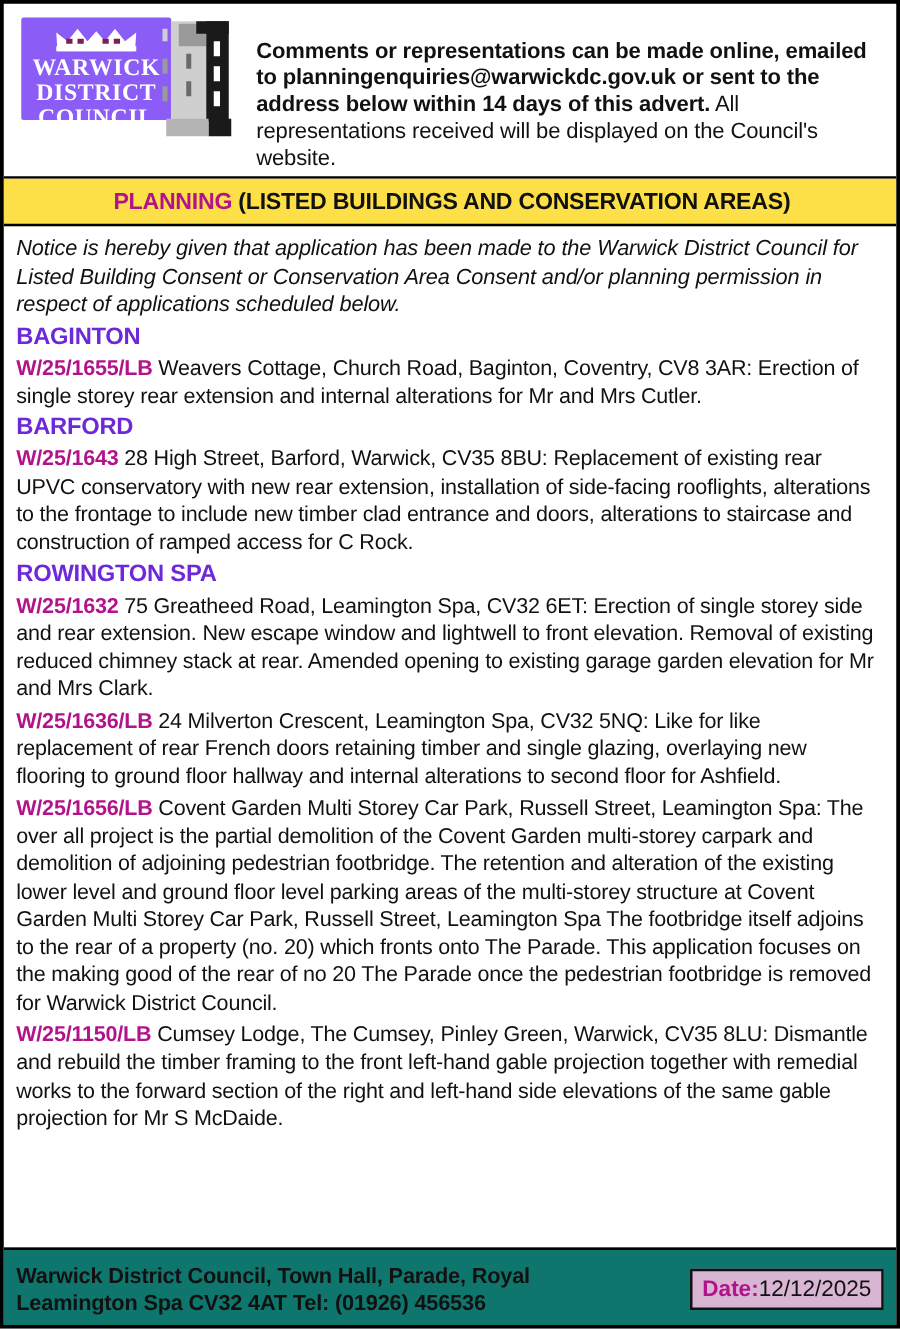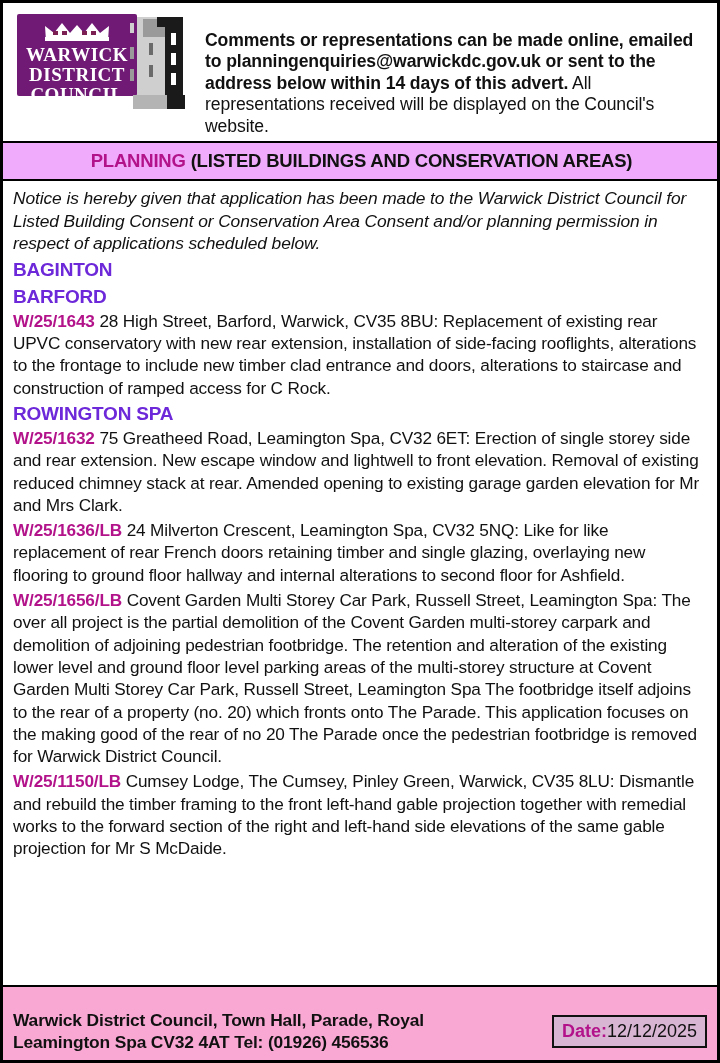--- a/index.html
+++ b/index.html
@@ -39,21 +39,21 @@
     height: 106px;
     flex: 0 0 auto;
   }
 
   .logo-plaque {
     position: absolute;
     left: 6px;
     top: 5px;
     width: 120px;
     height: 82px;
-    background: #701a75;
+    background: #8b5cf6;
     border-radius: 2px;
     color: #ffffff;
     text-align: center;
   }
 
   .crown {
     margin: 7px auto 2px auto;
     width: 66px;
     height: 22px;
     display: block;
@@ -83,21 +83,21 @@
     line-height: 21.4px;
     color: #111111;
     letter-spacing: -0.1px;
     margin-top: 17px;
   }
   .header-text b { font-weight: bold; }
   .header-text .reg { font-weight: normal; }
 
   
   .act-banner {
-    background: #f0abfc;
+    background: #fde047;
     text-align: center;
     padding: 7px 6px 7px 9px;
     border-bottom: 2px solid #000000;
     flex: 0 0 auto;
   }
   .act-line {
     font-weight: bold;
     font-size: 18.5px;
     line-height: 22px;
     color: #111111;
@@ -143,27 +143,27 @@
     text-align: left;
   }
 
   .ref {
     color: #b3138a;
     font-weight: bold;
   }
 
   
   .footer {
-    background: #f9a8d4;
+    background: #0f766e;
     border-top: 2px solid #000000;
     flex: 0 0 auto;
     display: flex;
     align-items: center;
     justify-content: space-between;
-    padding: 22px 10px 7px 10px;
+    padding: 9px 10px 7px 10px;
     min-height: 58px;
     box-sizing: border-box;
   }
 
   .footer-address {
     font-weight: bold;
     font-size: 17.4px;
     line-height: 22px;
     color: #111111;
     letter-spacing: -0.15px;
@@ -241,20 +241,21 @@
   </div>
 
   <div class="act-banner">
     <div class="act-line"><span class="act-planning">PLANNING</span><span> (LISTED BUILDINGS AND CONSERVATION AREAS)</span></div>
   </div>
 
   <div class="body-area">
     <div class="notice">Notice is hereby given that application has been made to the Warwick District Council for Listed Building Consent or Conservation Area Consent and/or planning permission in respect of applications scheduled below.</div>
 
     <div class="town">BAGINTON</div>
+    <div class="application"><span class="ref">W/25/1655/LB</span><span> Weavers Cottage, Church Road, Baginton, Coventry, CV8 3AR: Erection of single storey rear extension and internal alterations for Mr and Mrs Cutler.</span></div>
 
     <div class="town">BARFORD</div>
     <div class="application"><span class="ref">W/25/1643</span><span> 28 High Street, Barford, Warwick, CV35 8BU: Replacement of existing rear UPVC conservatory with new rear extension, installation of side-facing rooflights, alterations to the frontage to include new timber clad entrance and doors, alterations to staircase and construction of ramped access for C Rock.</span></div>
 
     <div class="town">ROWINGTON SPA</div>
     <div class="application"><span class="ref">W/25/1632</span><span> 75 Greatheed Road, Leamington Spa, CV32 6ET: Erection of single storey side and rear extension. New escape window and lightwell to front elevation. Removal of existing reduced chimney stack at rear. Amended opening to existing garage garden elevation for Mr and Mrs Clark.</span></div>
     <div class="application"><span class="ref">W/25/1636/LB</span><span> 24 Milverton Crescent, Leamington Spa, CV32 5NQ: Like for like replacement of rear French doors retaining timber and single glazing, overlaying new flooring to ground floor hallway and internal alterations to second floor for Ashfield.</span></div>
     <div class="application"><span class="ref">W/25/1656/LB</span><span> Covent Garden Multi Storey Car Park, Russell Street, Leamington Spa: The over all project is the partial demolition of the Covent Garden multi-storey carpark and demolition of adjoining pedestrian footbridge. The retention and alteration of the existing lower level and ground floor level parking areas of the multi-storey structure at Covent Garden Multi Storey Car Park, Russell Street, Leamington Spa The footbridge itself adjoins to the rear of a property (no. 20) which fronts onto The Parade. This application focuses on the making good of the rear of no 20 The Parade once the pedestrian footbridge is removed for Warwick District Council.</span></div>
 
     <div class="application"><span class="ref">W/25/1150/LB</span><span> Cumsey Lodge, The Cumsey, Pinley Green, Warwick, CV35 8LU: Dismantle and rebuild the timber framing to the front left-hand gable projection together with remedial works to the forward section of the right and left-hand side elevations of the same gable projection for Mr S McDaide.</span></div>

